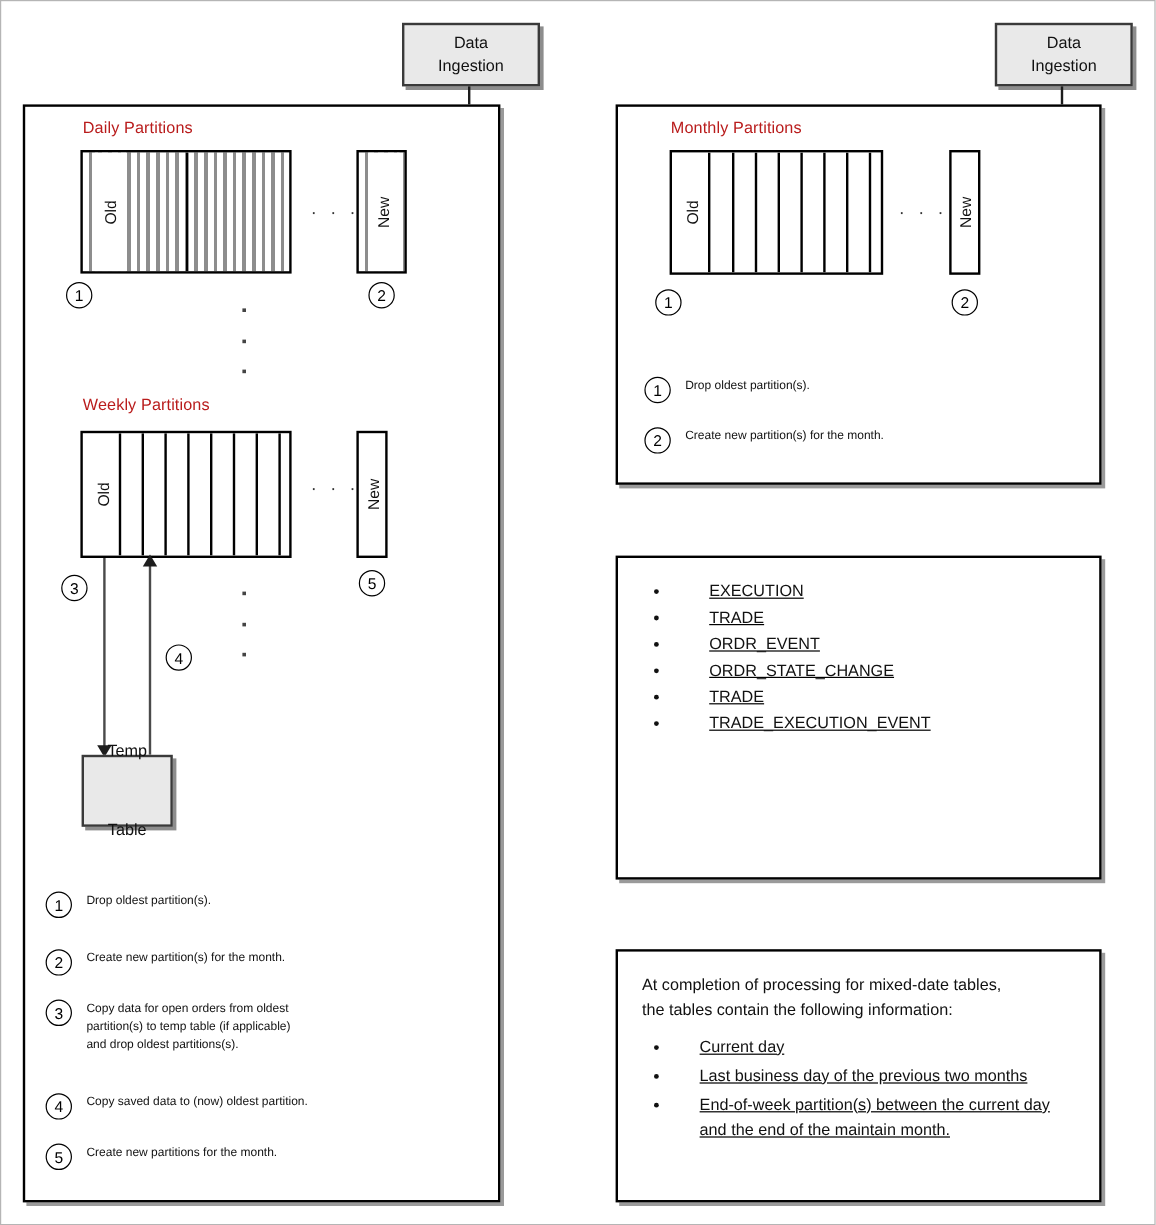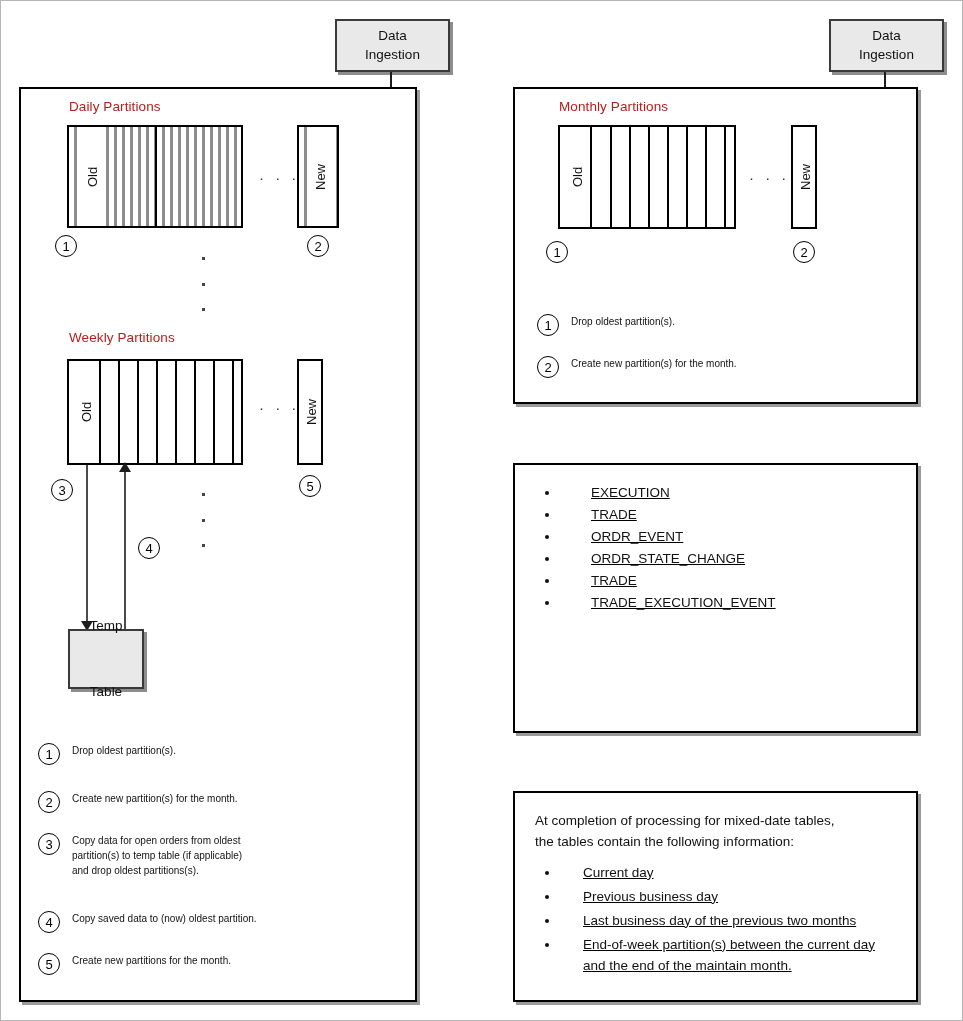--- a/index.html
+++ b/index.html
@@ -410,21 +410,20 @@
       <li>TRADE</li>
       <li>TRADE_EXECUTION_EVENT</li>
     </ul>
   </div>
 
   <div class="textbox" style="left:512px; top:790px; width:405px; height:211px;">
     <p class="tb-intro tight">At completion of processing for mixed-date tables,
 the tables contain the following information:</p>
     <ul class="bullets wide">
       <li>Current day</li>
-      <li>Previous business day</li>
       <li>Last business day of the previous two
 months</li>
       <li>End-of-week partition(s) between the current
 day and the end of the maintain month.</li>
     </ul>
   </div>
 
 </div>
 
 </body></html>

